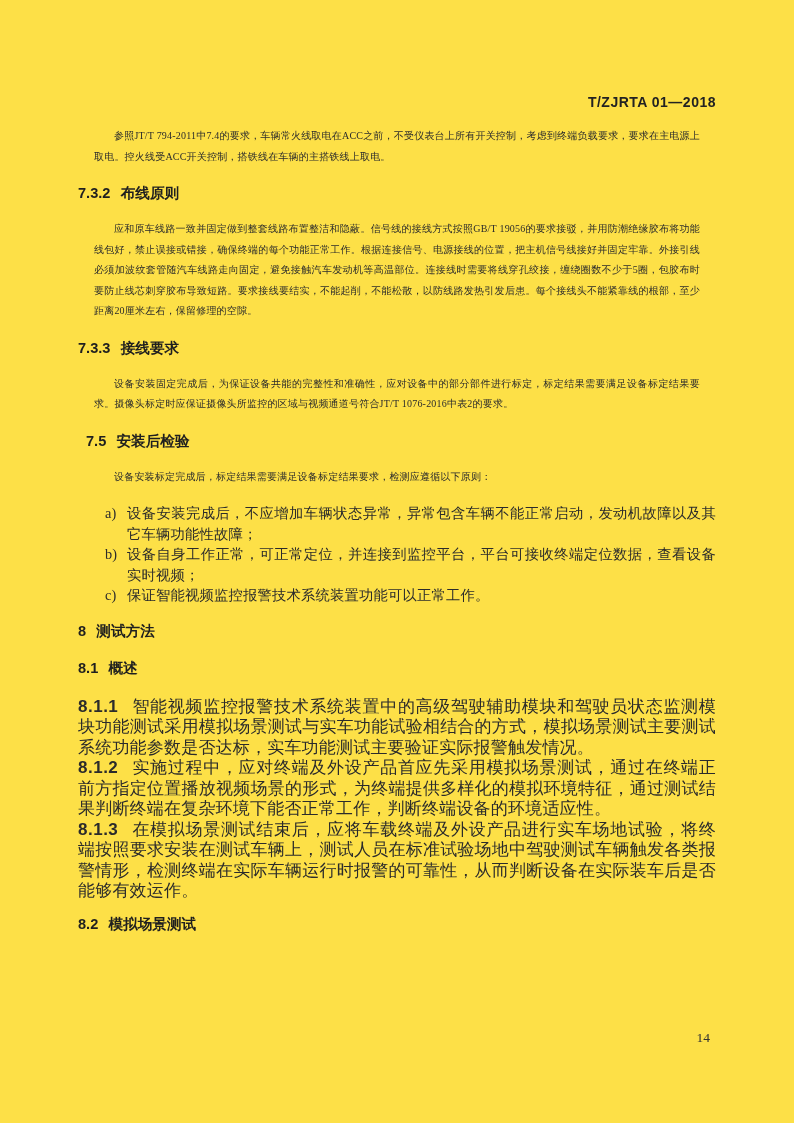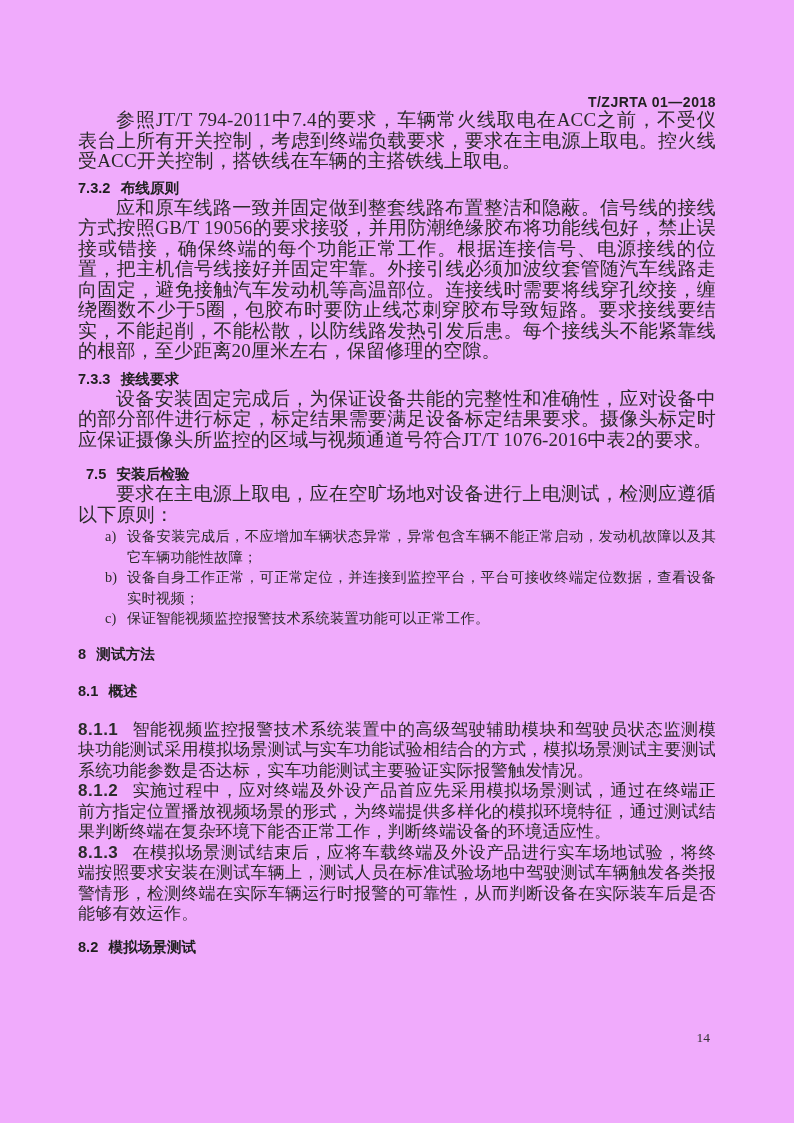--- a/index.html
+++ b/index.html
@@ -4,43 +4,43 @@
 <style>
   html, body {
     margin: 0;
     padding: 0;
     background: #ffffff;
   }
   .page {
     position: relative;
     width: 794px;
     height: 1123px;
-    background: #f0abfc;
+    background: #fde047;
     overflow: hidden;
     font-family: "Liberation Serif", "DejaVu Serif", serif;
     color: #2b2b2b;
   }
   .content {
     position: absolute;
     left: 78px;
     top: 0;
     width: 638px;
   }
   .doc-header {
     margin-top: 94px;
     text-align: right;
     font-family: "Liberation Sans", "DejaVu Sans", sans-serif;
     font-weight: 700;
     font-size: 14px;
     letter-spacing: 0.5px;
     color: #222222;
   }
   p.body-para {
-    margin: 0;
-    font-size: 19px;
+    margin: 16px;
+    font-size: 10px;
     line-height: 20.5px;
     text-align: justify;
     text-indent: 2em;
     letter-spacing: 0.2px;
   }
   .intro-para { margin-top: 22px; }
   .heading {
     margin: 0;
     font-family: "Liberation Sans", "DejaVu Sans", sans-serif;
     font-weight: 700;
@@ -115,21 +115,21 @@
 
     <div class="heading h-733">
       <span class="h-num">7.3.3</span><span class="h-title">接线要求</span>
     </div>
 
     <p class="body-para p-74">设备安装固定完成后，为保证设备共能的完整性和准确性，应对设备中的部分部件进行标定，标定结果需要满足设备标定结果要求。摄像头标定时应保证摄像头所监控的区域与视频通道号符合JT/T 1076-2016中表2的要求。</p>
 
     <div class="heading h-75">
       <span class="h-num">7.5</span><span class="h-title">安装后检验</span>
     </div>
-    <p class="body-para p-75">要求在主电源上取电，应在空旷场地对设备进行上电测试，检测应遵循以下原则：</p>
+    <p class="body-para p-75">设备安装标定完成后，标定结果需要满足设备标定结果要求，检测应遵循以下原则：</p>
 
     <div class="checklist">
       <div class="li">
         <span class="li-marker">a)</span><span class="li-text">设备安装完成后，不应增加车辆状态异常，异常包含车辆不能正常启动，发动机故障以及其它车辆功能性故障；</span>
       </div>
       <div class="li">
         <span class="li-marker">b)</span><span class="li-text">设备自身工作正常，可正常定位，并连接到监控平台，平台可接收终端定位数据，查看设备实时视频；</span>
       </div>
       <div class="li">
         <span class="li-marker">c)</span><span class="li-text">保证智能视频监控报警技术系统装置功能可以正常工作。</span>

